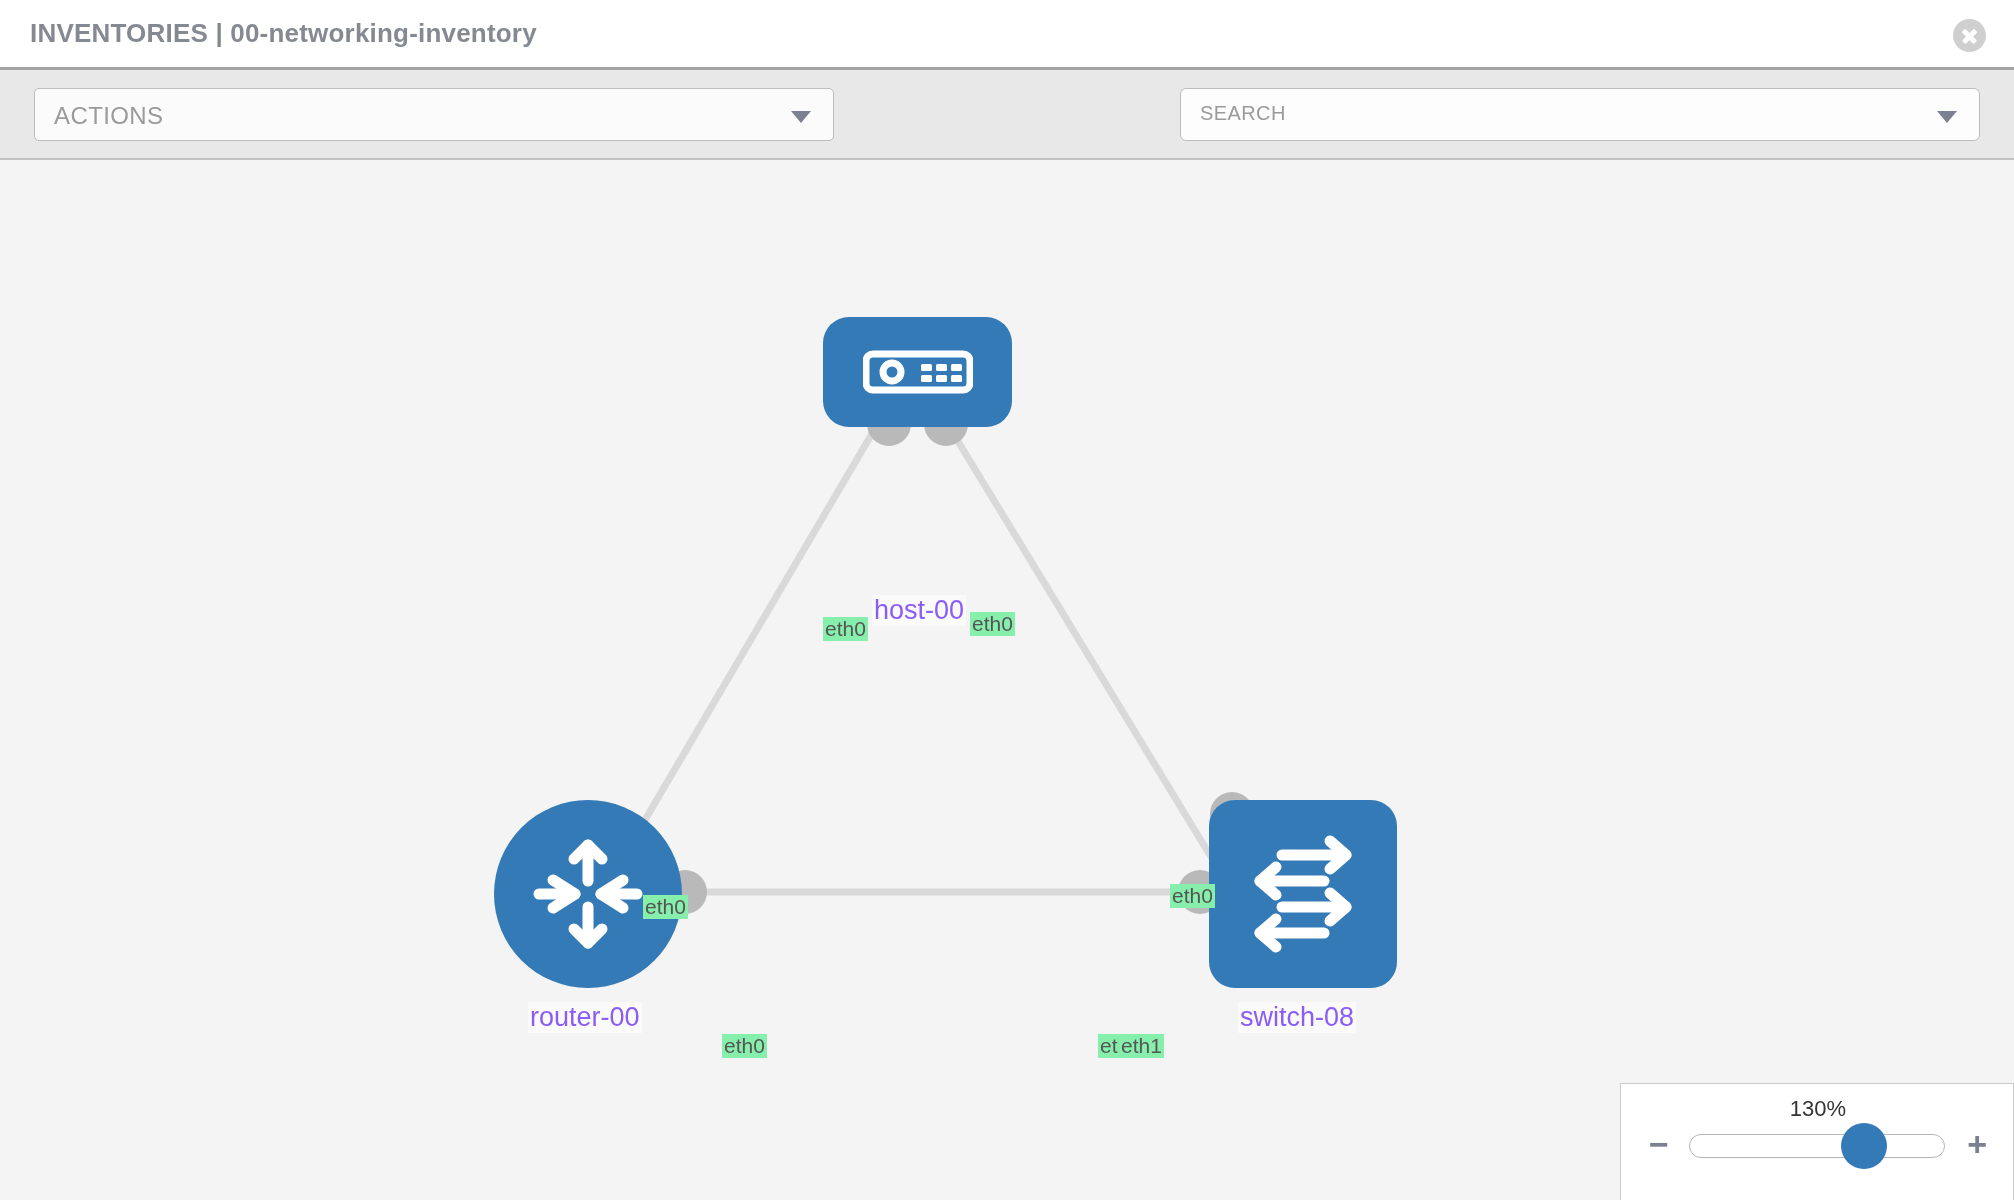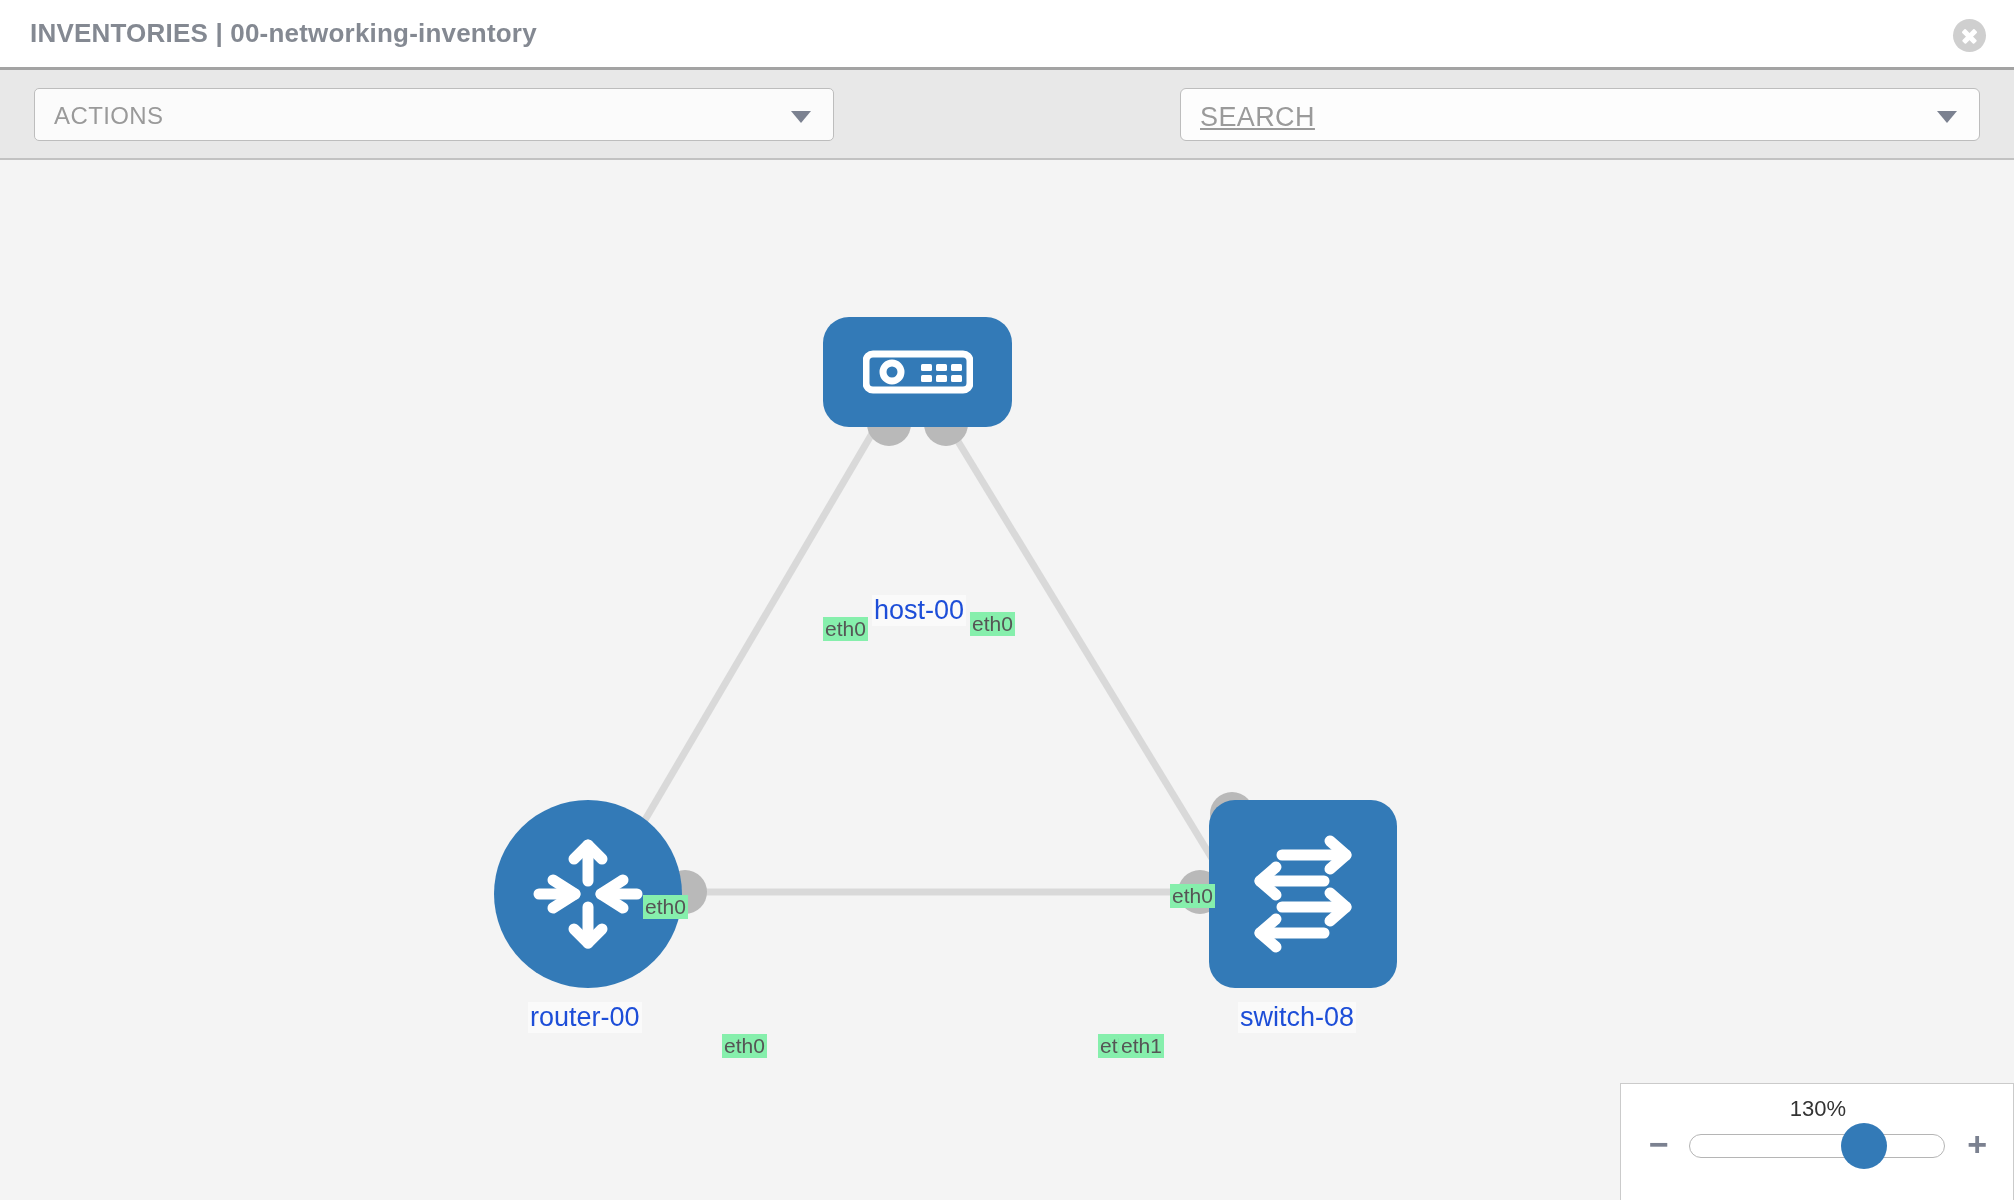--- a/index.html
+++ b/index.html
@@ -73,21 +73,21 @@
 
   .search-box {
     position: absolute; left: 1180px; top: 18px;
     width: 800px; height: 53px;
     background: #fdfdfd;
     border: 1px solid #bdbdbd; border-radius: 6px;
     cursor: text;
   }
   .search-box .sel-label {
     position: absolute; left: 19px; top: 13px;
-    font-size: 27px; color: #9a9a9a; letter-spacing: .4px; text-decoration: underline;
+    font-size: 20px; color: #9a9a9a; letter-spacing: .4px;
   }
 
   
   .canvas {
     position: absolute; top: 162px; left: 0;
     width: 2014px; height: 1038px;
     background: #f4f4f4;
     overflow: hidden;
   }
   .topo-svg { position: absolute; left: 0; top: 0; width: 2014px; height: 1038px; }
@@ -98,21 +98,21 @@
     background: #337ab7;
     display: flex; align-items: center; justify-content: center;
     cursor: pointer;
   }
   .node-shape svg { display: block; }
   .shape-rounded { border-radius: 26px; }
   .shape-circle  { border-radius: 50%; }
 
   .node-label {
     position: absolute;
-    font-size: 27px; color: #1d4ed8;
+    font-size: 27px; color: #8b5cf6;
     background: #fafafa;
     white-space: nowrap;
     padding: 0 2px;
   }
   .if-label {
     position: absolute;
     font-size: 21px; color: #555555;
     background: #86efac;
     white-space: nowrap;
     padding: 0 2px;

